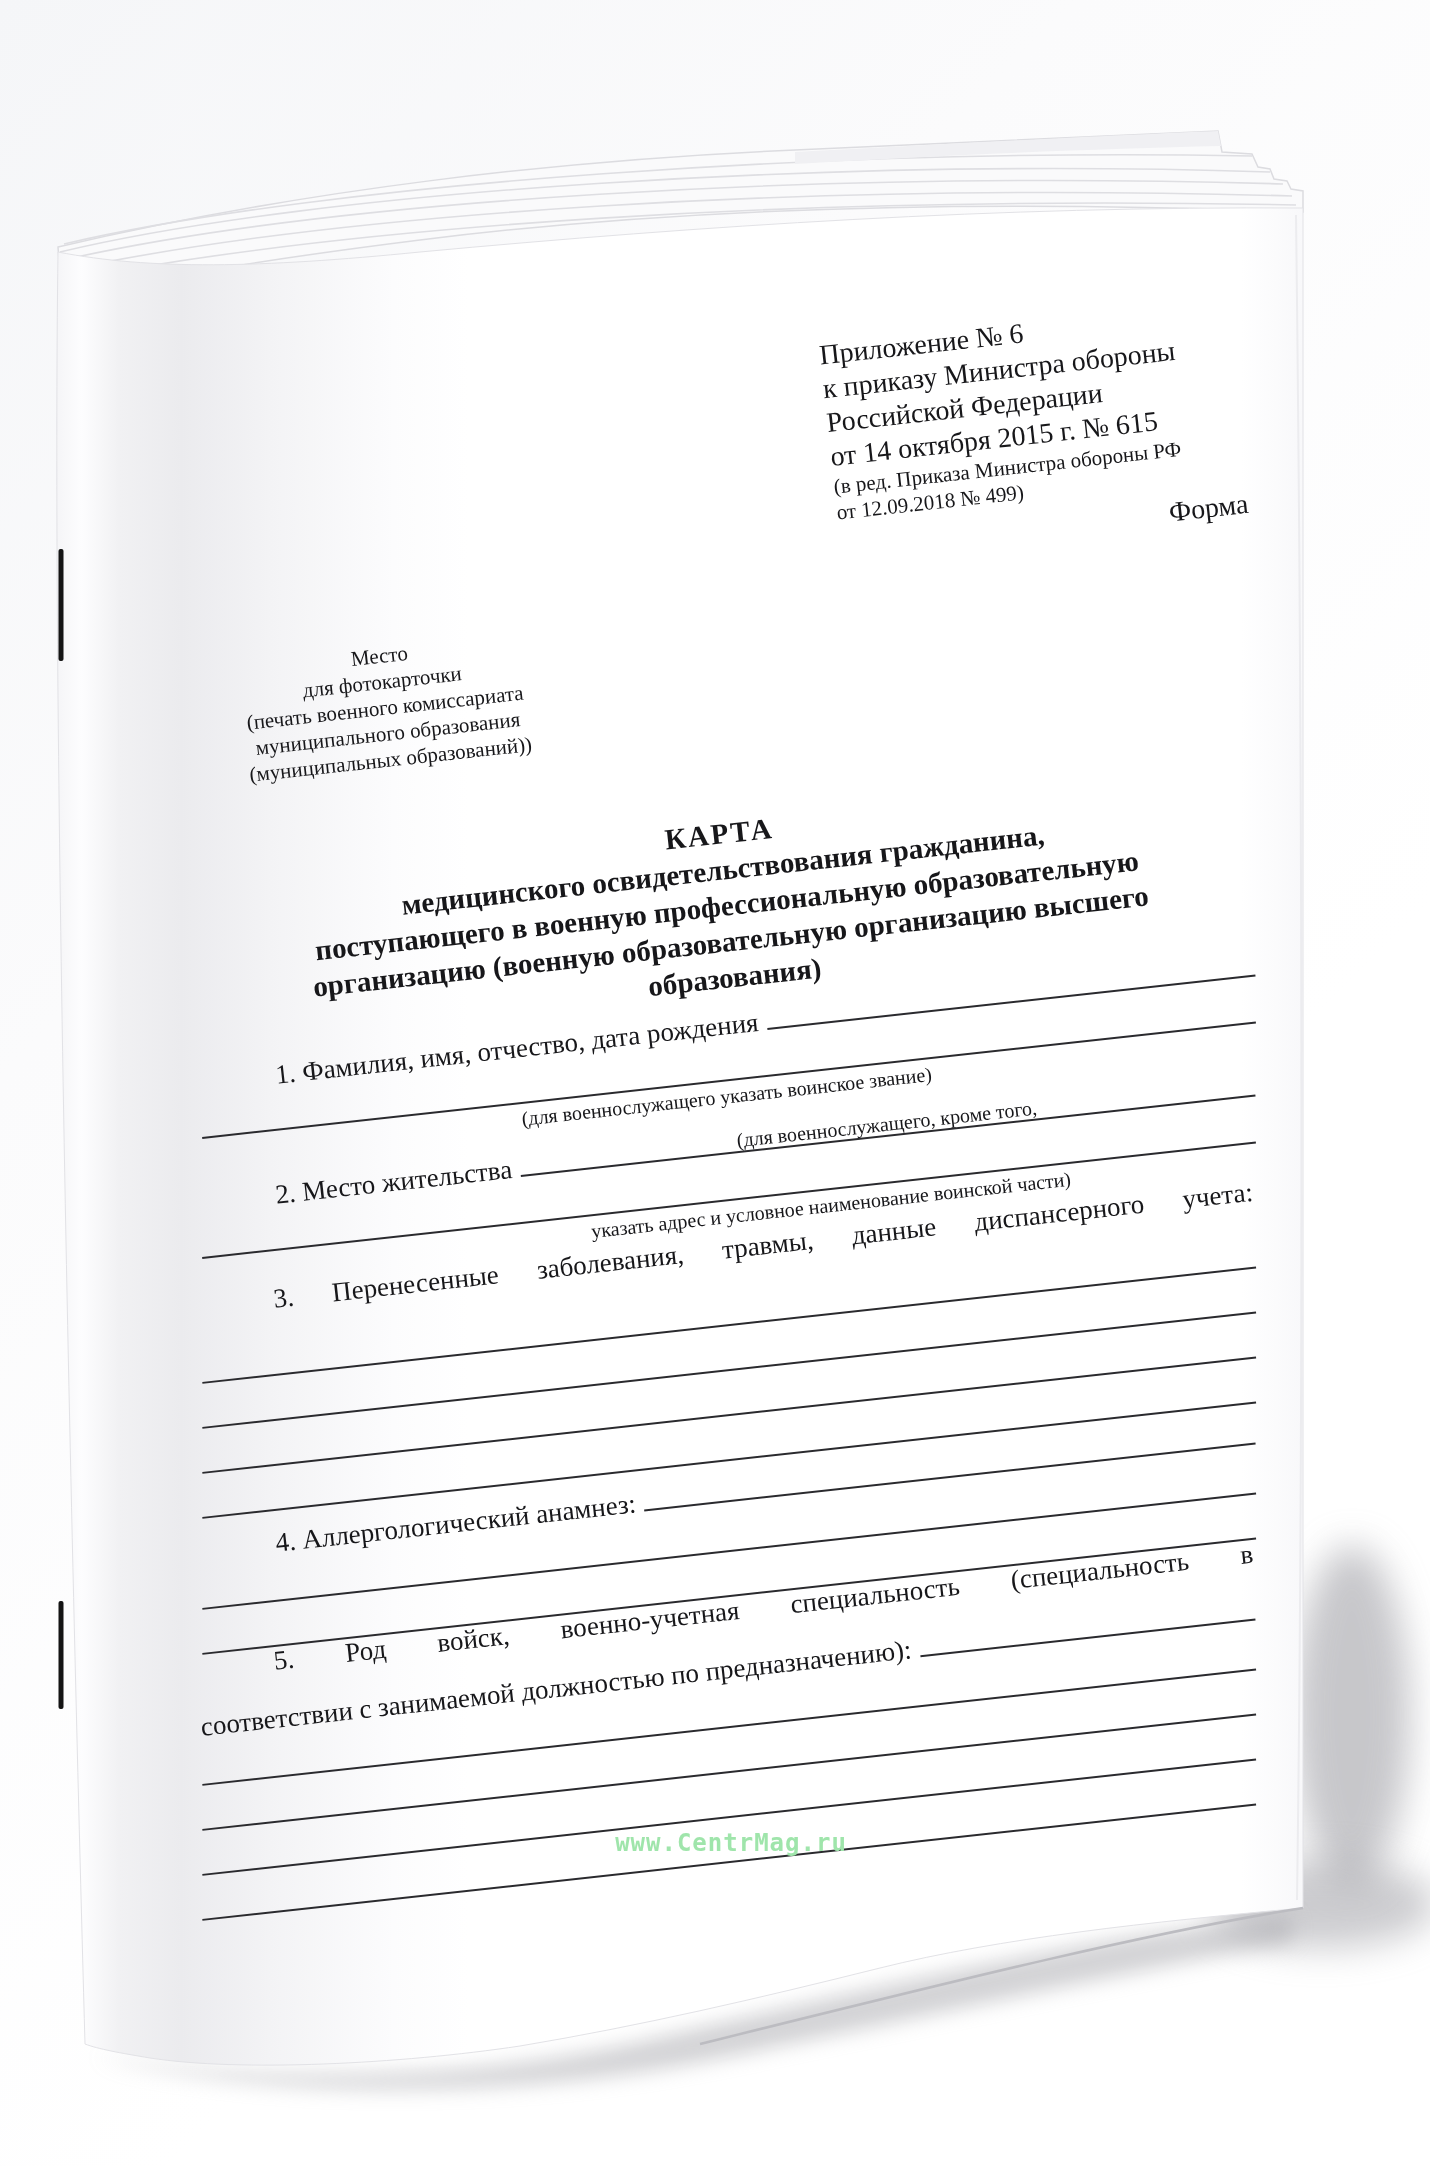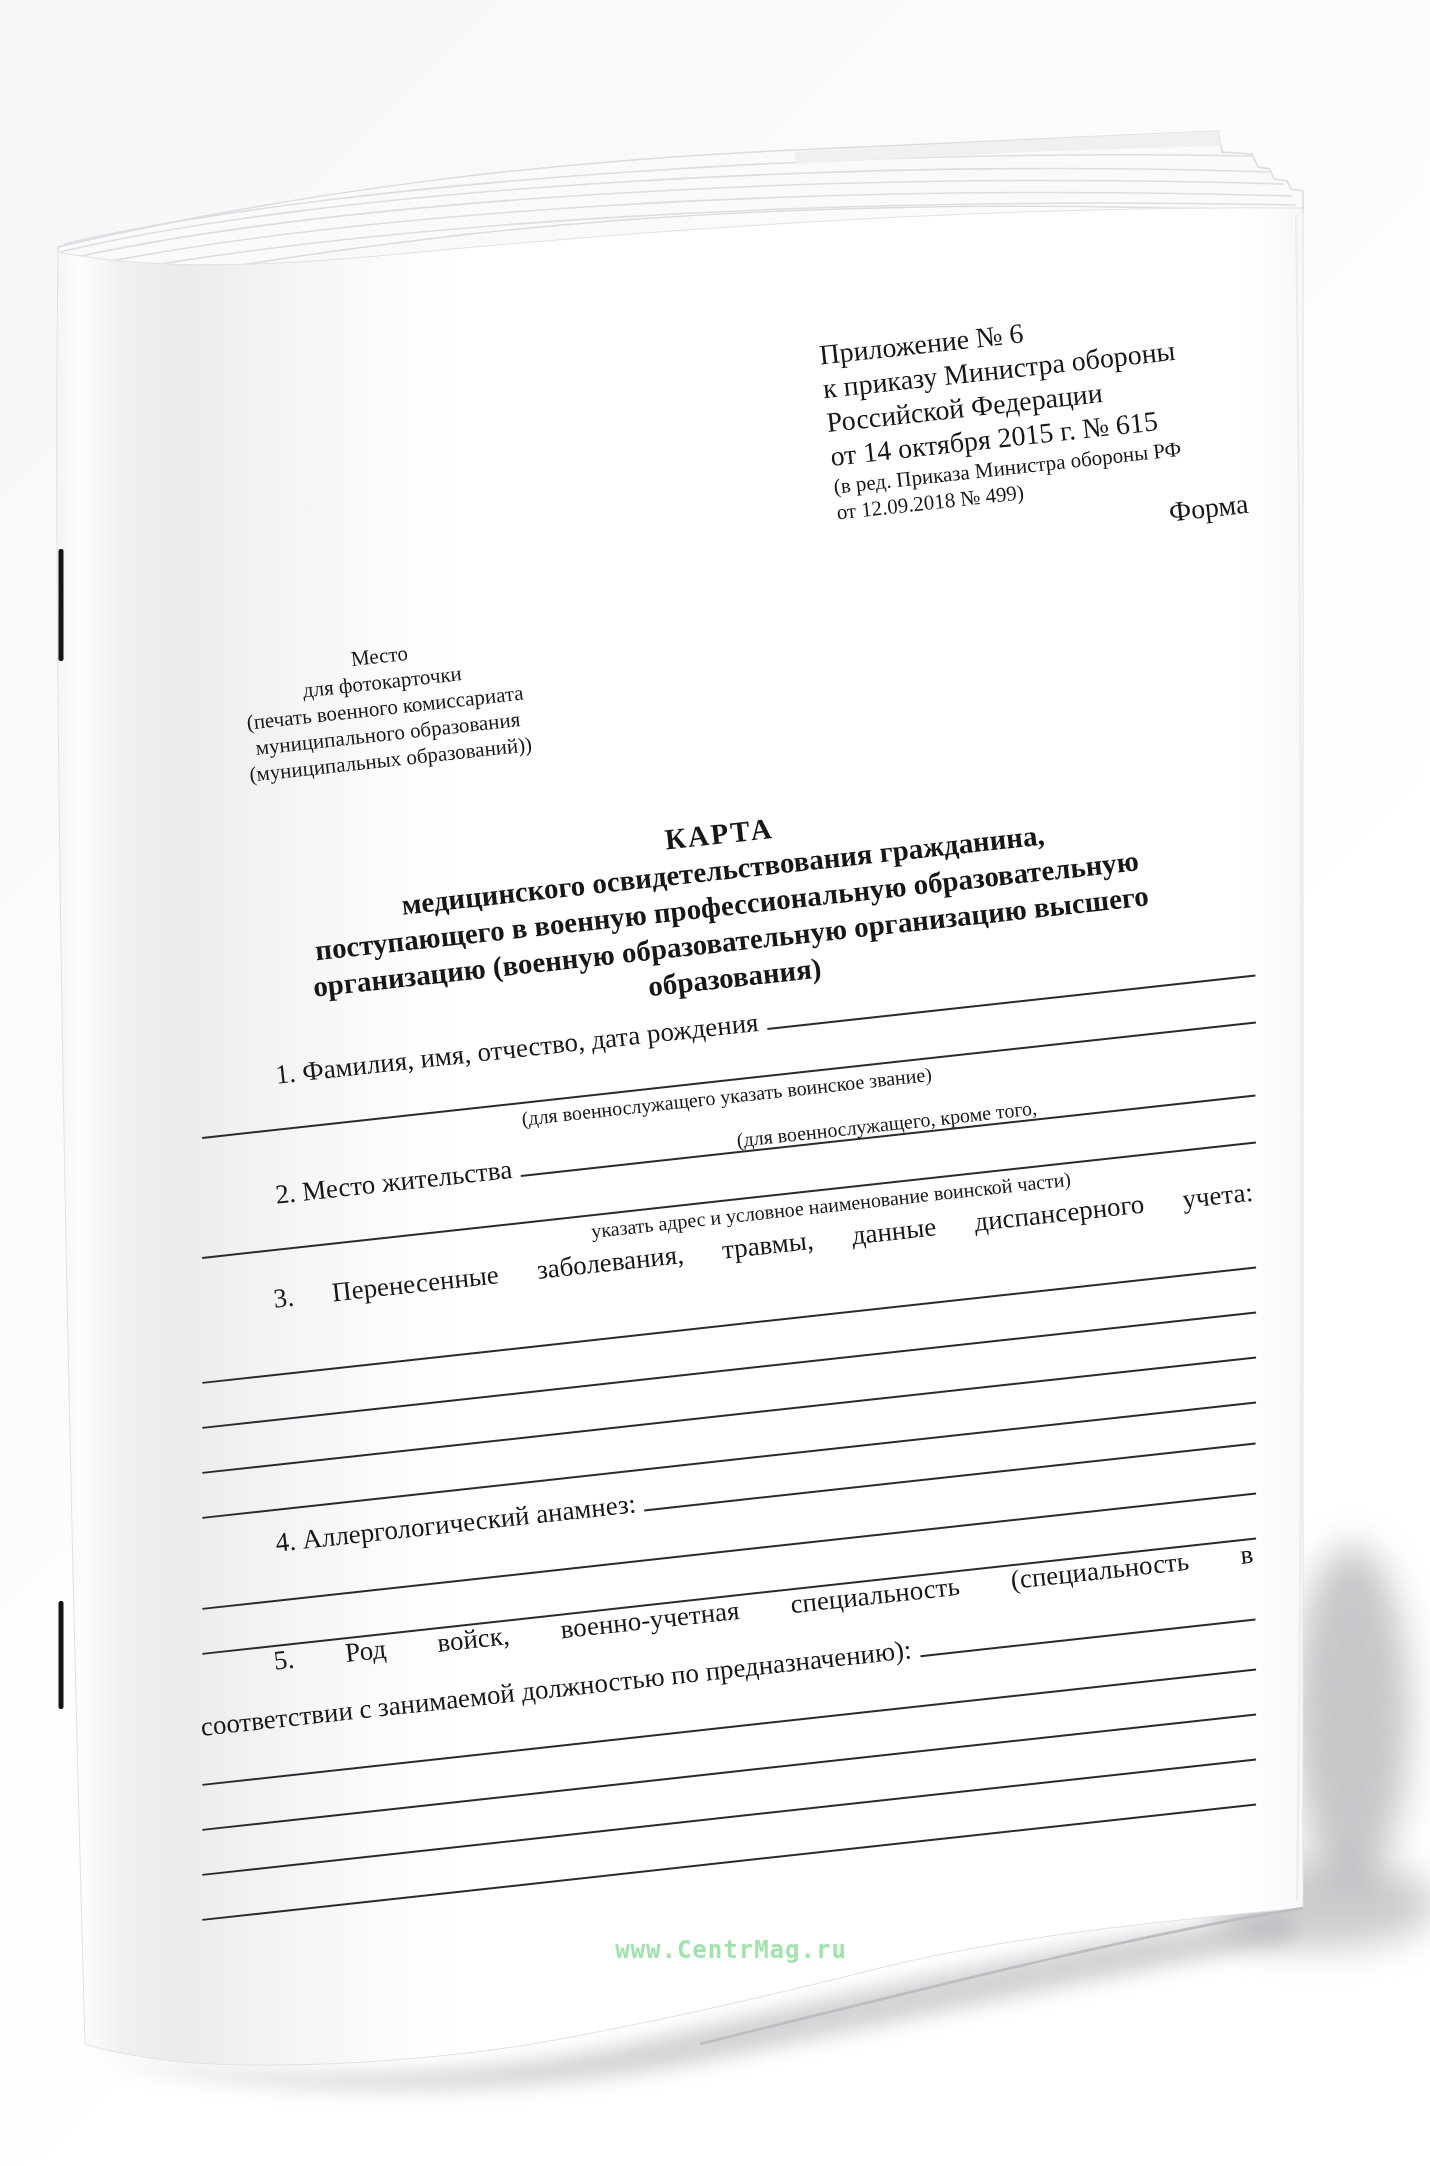--- a/index.html
+++ b/index.html
@@ -44,21 +44,21 @@
   .ln.tall{height:43px;}
   .cap{font-size:20px;line-height:30px;height:34px;text-align:center;}
   .cap.shift{padding-left:210px;}
   .para{font-size:27px;line-height:1.1;text-align:justify;text-align-last:justify;}
   .para.ind{text-indent:75px;}
   .para.h46{height:46px;}
   .para.h42{height:42px;}
   .r5b{height:44px;}
 
   
-  .wm{position:absolute;left:596px;top:1936px;width:270px;text-align:center;
+  .wm{position:absolute;left:596px;top:1829px;width:270px;text-align:center;
       font-family:"DejaVu Sans Mono",monospace;font-size:24px;letter-spacing:1px;
       color:#9fe5ab;font-weight:bold;}
 </style>
 </head>
 <body>
 
 <div class="stage">
 
   <svg class="shell" width="1430" height="2166" viewBox="0 0 1430 2166">
     <defs>

